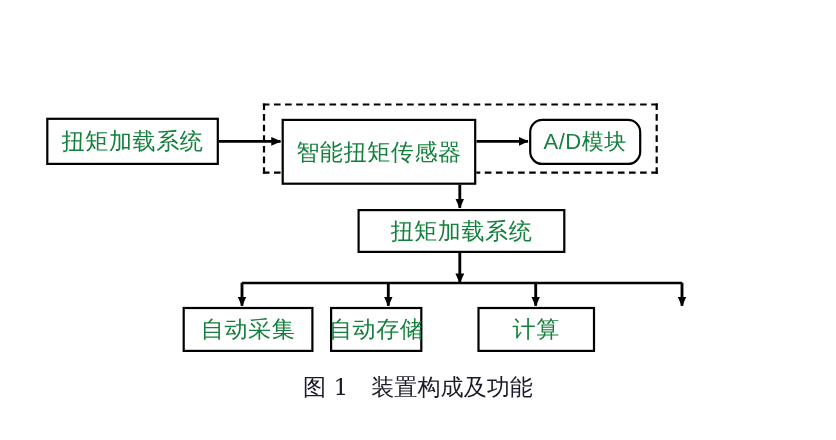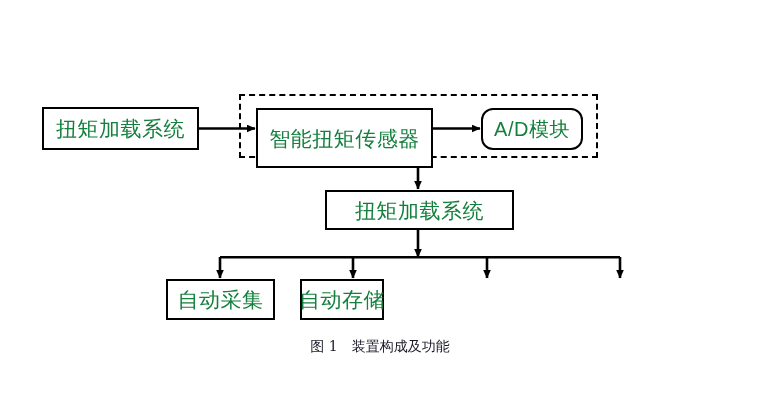--- a/index.html
+++ b/index.html
@@ -58,21 +58,21 @@
     border: 2.5px dashed #000000;
     background: transparent;
     pointer-events: none;
   }
   .caption {
     position: absolute;
     width: 760px;
     left: 0;
     text-align: center;
     font-family: "DejaVu Serif", "Liberation Serif", serif;
-    font-size: 14px;
+    font-size: 21px;
     color: #1a1a28;
     white-space: pre;
   }
 </style>
 </head>
 <body>
 
 <div id="figure-root">
 
   <svg class="diagram-canvas" viewBox="0 0 760 400" xmlns="http://www.w3.org/2000/svg">
@@ -109,25 +109,28 @@
   </div>
 
   <div class="node-box" style="left:481px; top:108px; width:102px; height:42px;border-radius:12px;">
     <span class="node-label small">A/D模块</span>
   </div>
 
   <div class="node-box" style="left:325px; top:190px; width:189px; height:40px;">
     <span class="node-label">扭矩加载系统</span>
   </div>
 
-  <div class="node-box" style="left:166px; top:279px; width:109px; height:41px;">
+  <div class="node-box" style="left:166px; top:279px; width:119px; height:41px;">
     <span class="node-label">自动采集</span>
   </div>
 
   <div class="node-box" style="left:300px; top:279px; width:84px; height:41px;">
     <span class="node-label">自动存储</span>
   </div>
 
+  <div class="node-box" style="left:434px; top:279px; width:107px; height:41px;">
+    <span class="node-label">计算</span>
+  </div>
 
 
   <div class="caption" style="top:338px;">图 1　装置构成及功能</div>
 
 </div>
 
 </body></html>

